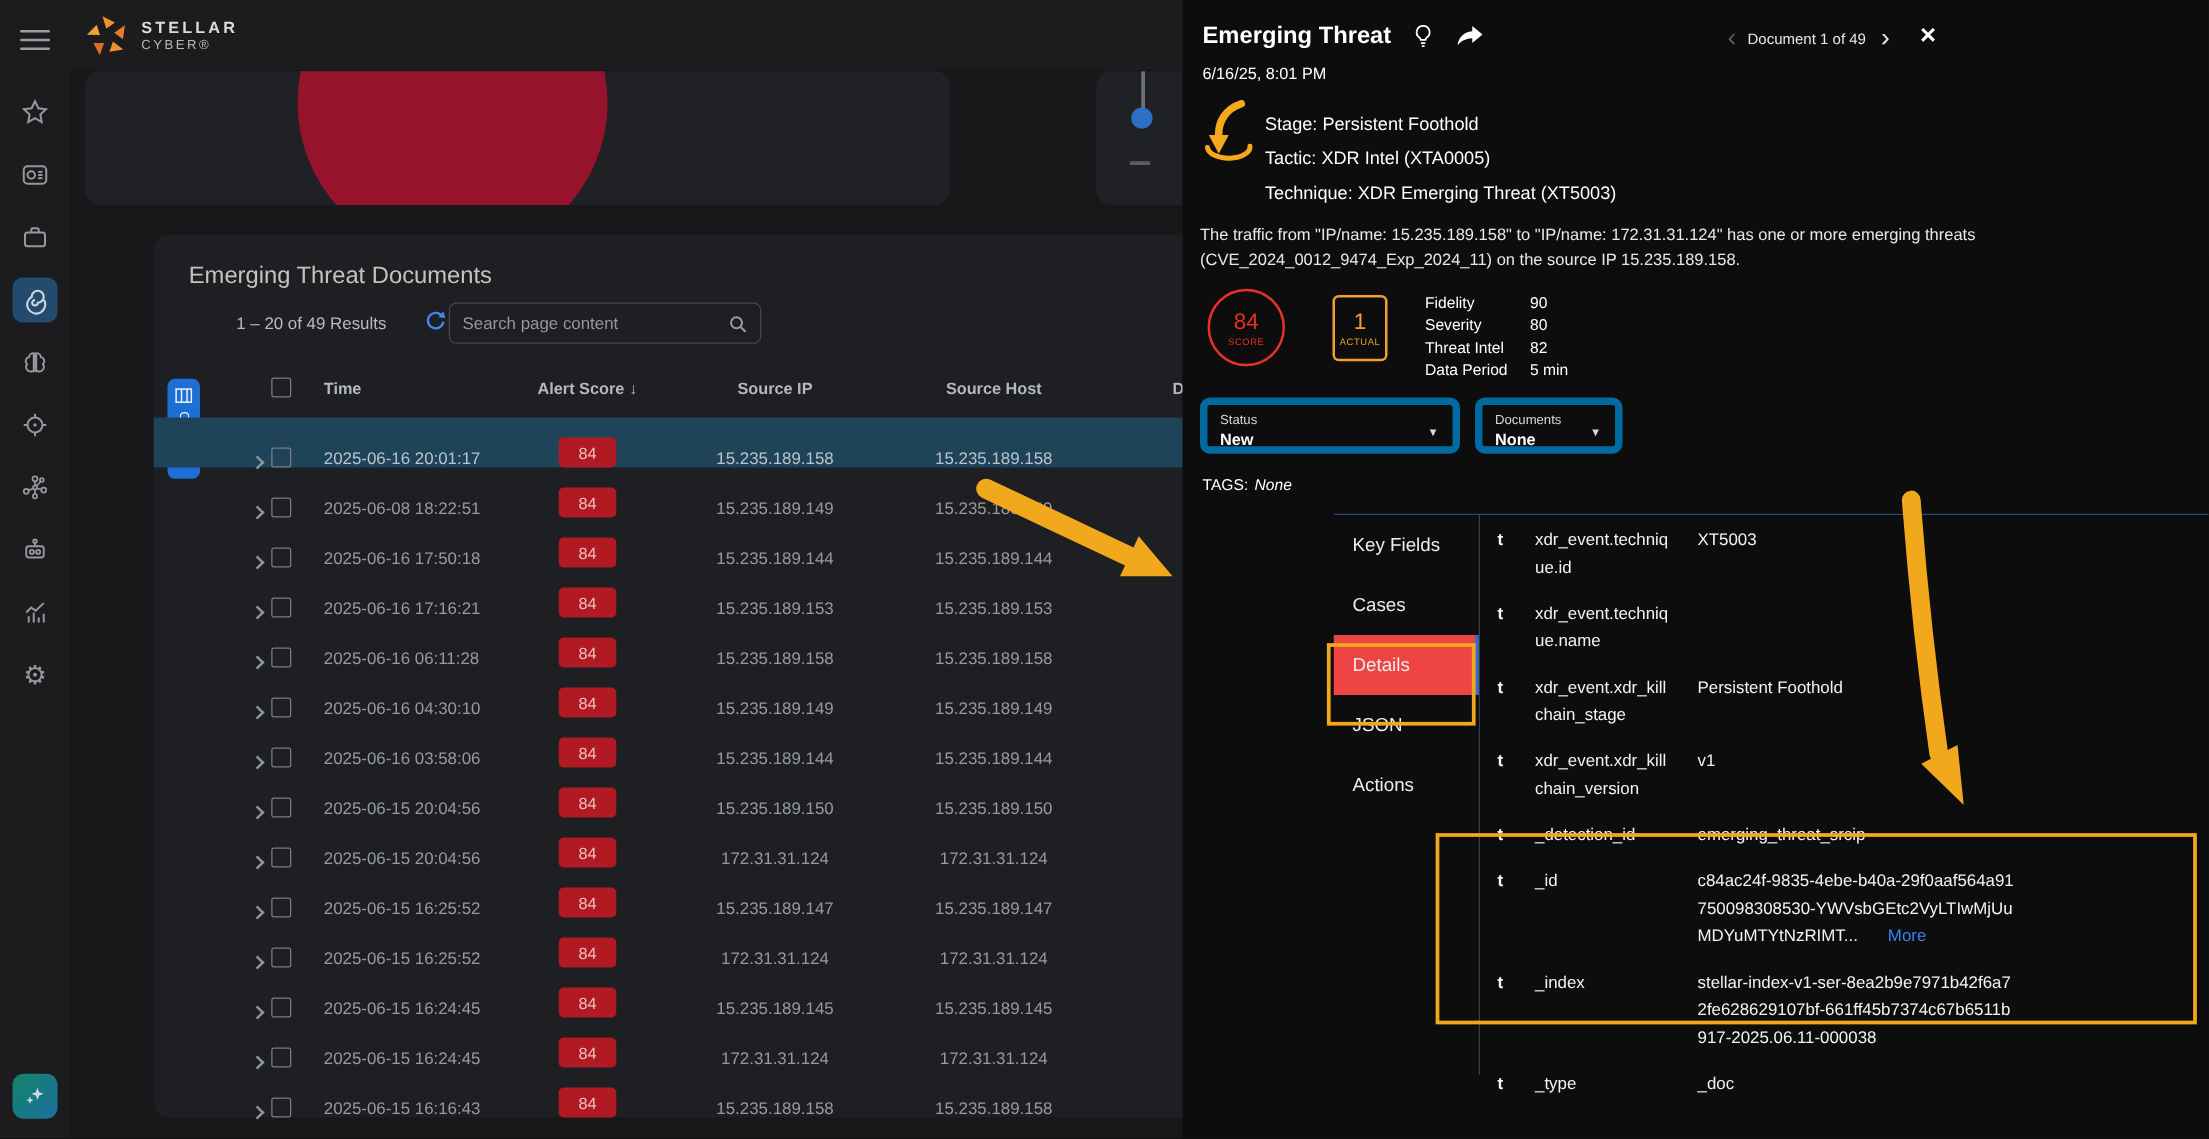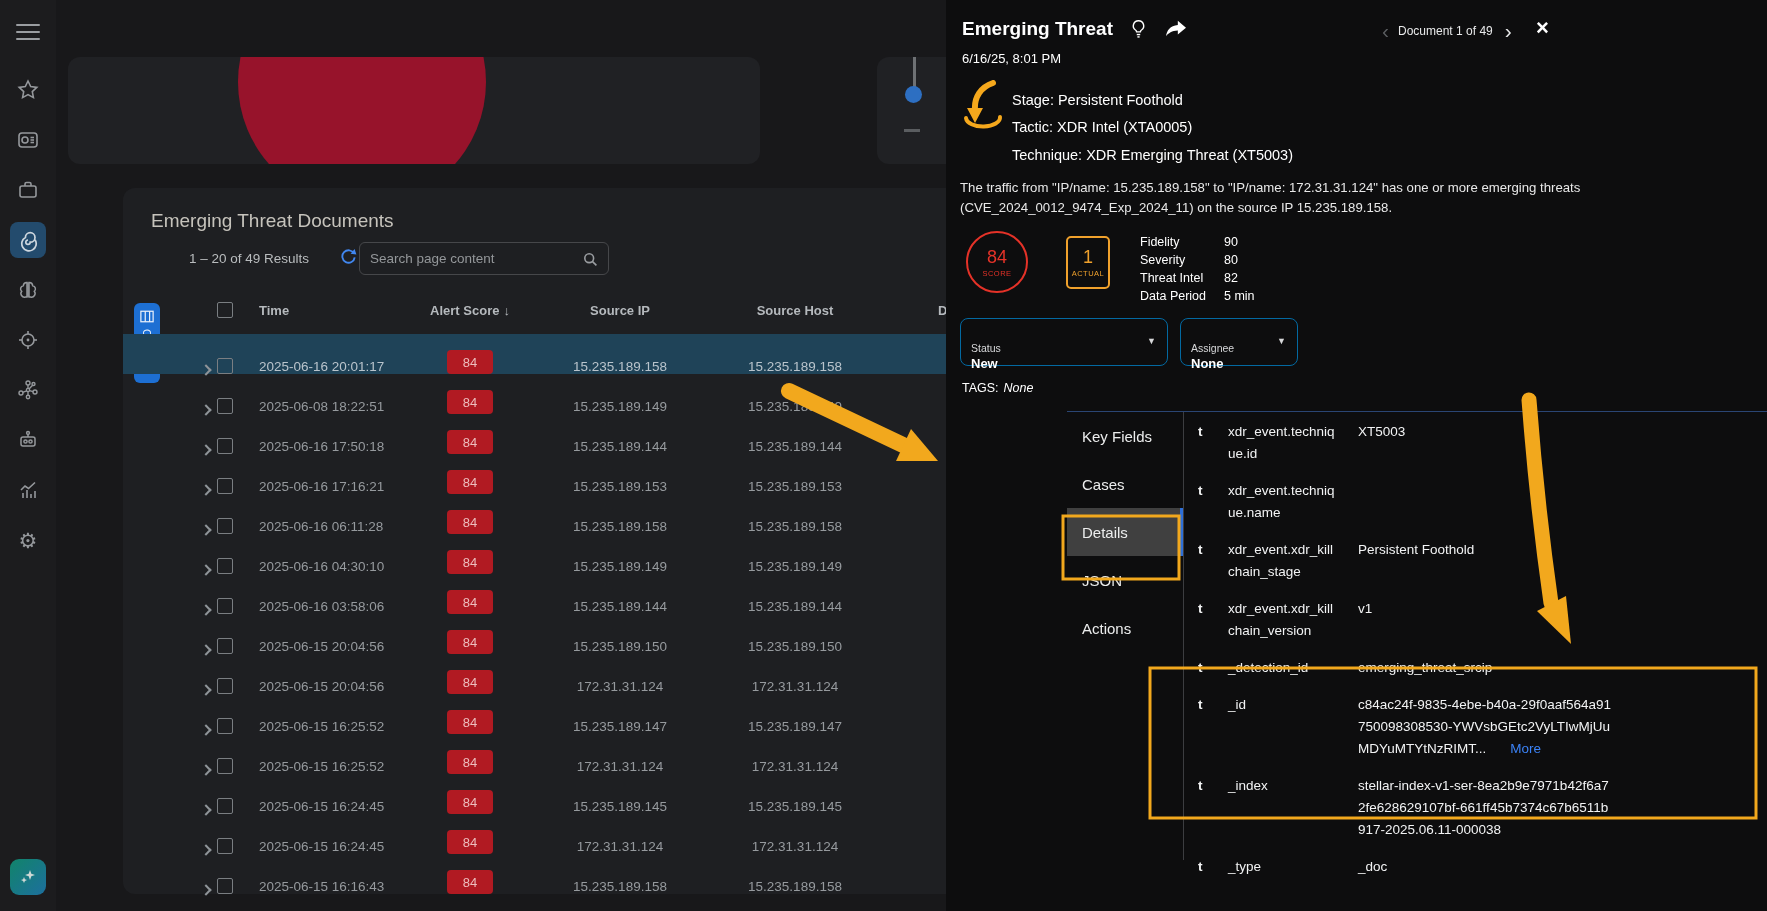--- a/index.html
+++ b/index.html
@@ -77,49 +77,66 @@
   #kc-stage { top:92px; } #kc-tactic { top:119px; } #kc-technique { top:147px; }
   .p-desc { position:absolute; left:14px; top:178px; width:764px; font-size:13.2px; line-height:20px; color:#e8e8e8; }
   .score-circle { position:absolute; left:20px; top:231px; width:62px; height:62px; border:2px solid #e53228; border-radius:50%;
                   display:flex; flex-direction:column; align-items:center; justify-content:center; color:#e53228; }
   .score-val { font-size:18px; } .score-lab { font-size:7.5px; letter-spacing:.5px; margin-top:1px; }
   .actual-box { position:absolute; left:120px; top:236px; width:44px; height:53px; border:2px solid #f0a12c; border-radius:5px;
                 display:flex; flex-direction:column; align-items:center; justify-content:center; color:#f0a12c; }
   .metrics { position:absolute; left:194px; top:233px; font-size:12.5px; }
   .metric { display:flex; height:18px; align-items:center; }
   .m-label { width:84px; }
-  .dd { position:absolute; top:318px; height:45px; border:1px solid #0369a1; border-radius:8px; padding:23px 10px; cursor:pointer; }
+  .dd { position:absolute; top:318px; height:45px; border:6px solid #0369a1; border-radius:8px; padding:6px 10px; cursor:pointer; }
   #dd-status { left:14px; width:208px; }
   #dd-assignee { left:234px; width:118px; }
   .dd-label { font-size:10.5px; color:#d7d8da; }
   .dd-val { font-size:13px; font-weight:bold; margin-top:2px; }
   .dd-caret { position:absolute; right:11px; top:17px; font-size:9px; color:#d7d8da; }
   .tags-row { position:absolute; left:16px; top:381px; font-size:12.5px; }
   .tags-val { font-style:italic; margin-left:5px; }
   .divider-h { position:absolute; left:121px; right:0; top:411px; border-top:1px solid #2a4573; }
   .tabs { position:absolute; left:121px; top:412px; width:116px; }
   .tab { height:48px; display:flex; align-items:center; padding-left:15px; font-size:15px; color:#eceded; cursor:pointer; }
-  .tab.active { background:#404040; border-right:3px solid #2f6fd6; }
+  .tab.active { background:#ef4444; border-right:3px solid #2f6fd6; }
   .divider-v { position:absolute; left:237px; top:412px; height:448px; border-left:1px solid #3c3d40; }
   .fields { position:absolute; left:252px; top:421px; width:560px; }
   .field { display:flex; margin-bottom:15px; font-size:13.5px; color:#f2f3f4; line-height:22px; }
   .f-icon { width:14px; font-weight:bold; margin-right:16px; }
   .f-name { width:108px; margin-right:22px; word-break:break-all; }
   .f-val  { width:256px; word-break:break-all; }
   .more-link { color:#3b82f6; margin-left:24px; cursor:pointer; white-space:nowrap; word-break:normal; }
 
   
   #anno { position:absolute; left:0; top:0; width:1767px; height:911px; z-index:40; pointer-events:none; }
 </style>
 </head>
 <body>
 
 <div id="stage">
 
   <div id="main">
+    <div id="main-header">
+      <div class="logo">
+        <svg width="36" height="36" viewBox="0 0 36 36">
+          <g transform="translate(18,19)" fill="#ec932e">
+            <path d="M-1 -6 L-4 -16 L6 -11 Z"></path>
+            <path d="M-1 -6 L-4 -16 L6 -11 Z" transform="rotate(72)" fill="#e07f27"></path>
+            <path d="M-1 -6 L-4 -16 L6 -11 Z" transform="rotate(144)" fill="#ec932e"></path>
+            <path d="M-1 -6 L-4 -16 L6 -11 Z" transform="rotate(216)" fill="#d86f24"></path>
+            <path d="M-1 -6 L-4 -16 L6 -11 Z" transform="rotate(288)" fill="#f0a239"></path>
+          </g>
+        </svg>
+        <div>
+          <div class="brand-l1">STELLAR</div>
+          <div class="brand-l2">CYBER®</div>
+        </div>
+      </div>
+    </div>
 
     <div class="card" id="chart-card">
       <div class="semi"></div>
     </div>
 
     <div class="card" id="slider-card">
       <div class="slider-line"></div>
       <div class="slider-knob"></div>
       <div class="slider-dash"></div>
     </div>
@@ -540,21 +557,21 @@
     <span class="m-val">5 min</span>
   </div>
 </div>
 
     <div class="dd" id="dd-status">
       <div class="dd-label">Status</div>
       <div class="dd-val">New</div>
       <span class="dd-caret">▼</span>
     </div>
     <div class="dd" id="dd-assignee">
-      <div class="dd-label">Assignee</div>
+      <div class="dd-label">Documents</div>
       <div class="dd-val">None</div>
       <span class="dd-caret">▼</span>
     </div>
 
     <div class="tags-row">
       <span>TAGS:</span><span class="tags-val">None</span>
     </div>
 
     <div class="divider-h"></div>
     <div class="tabs">

